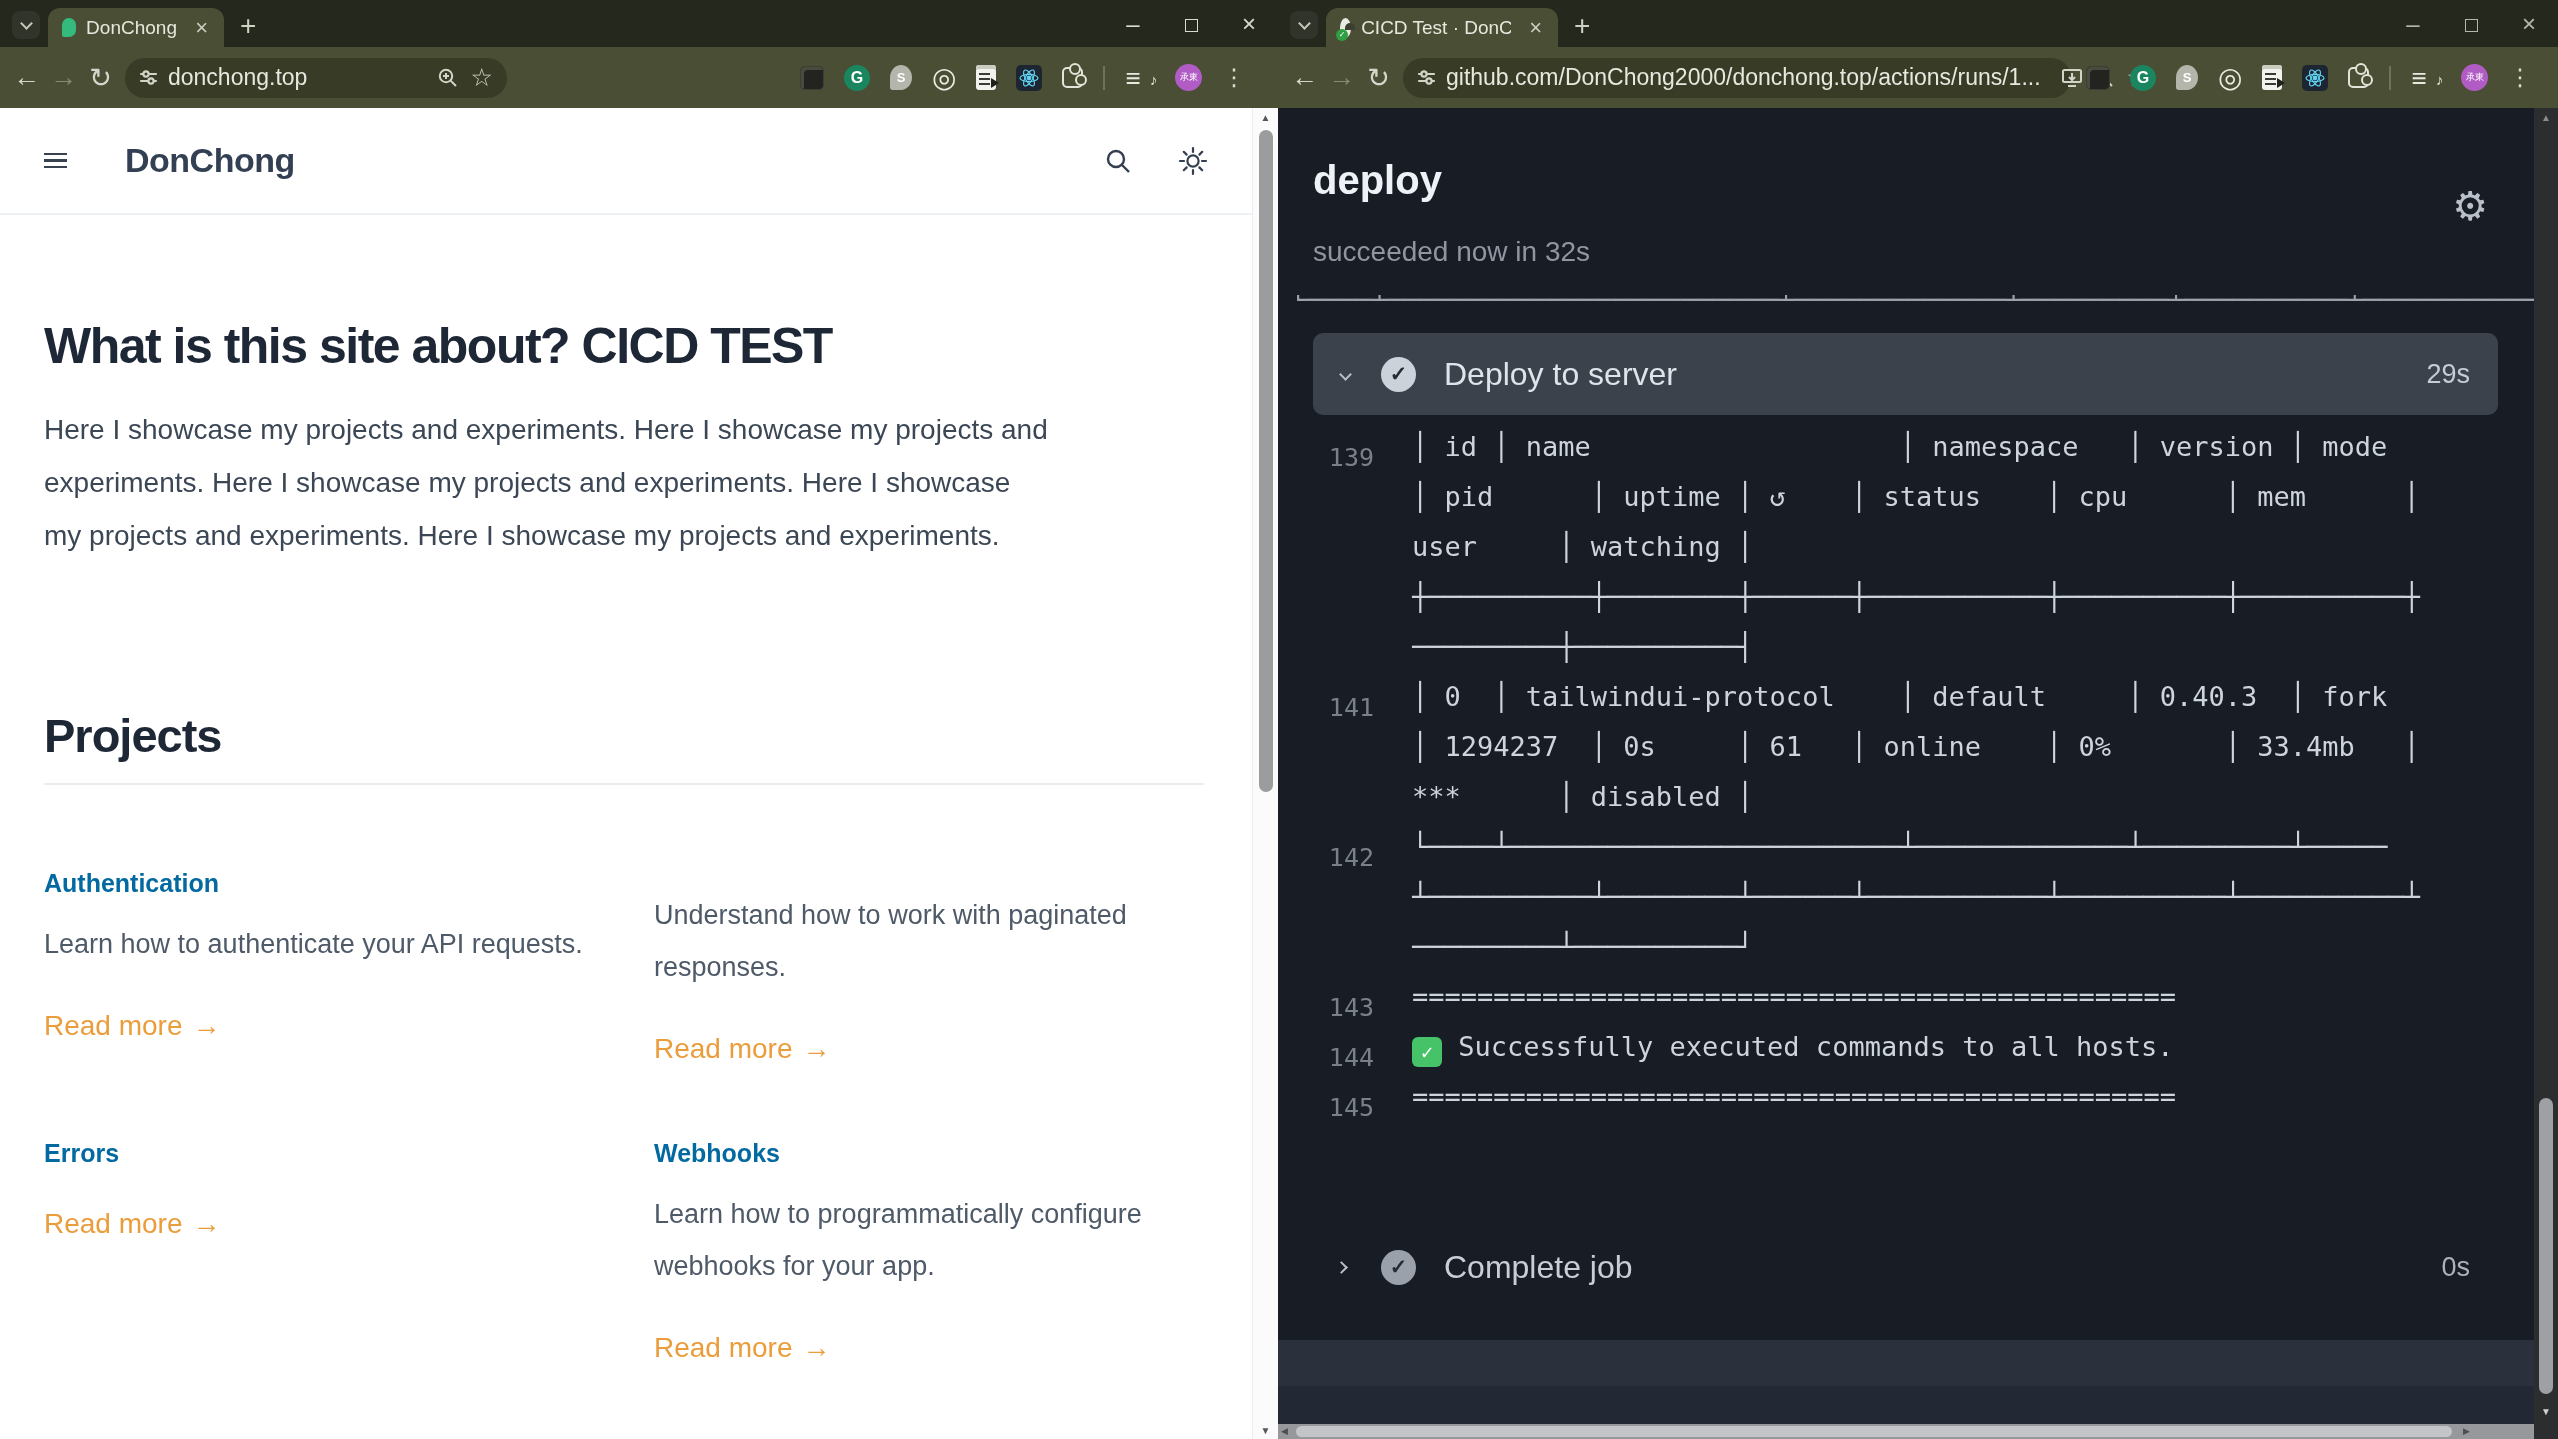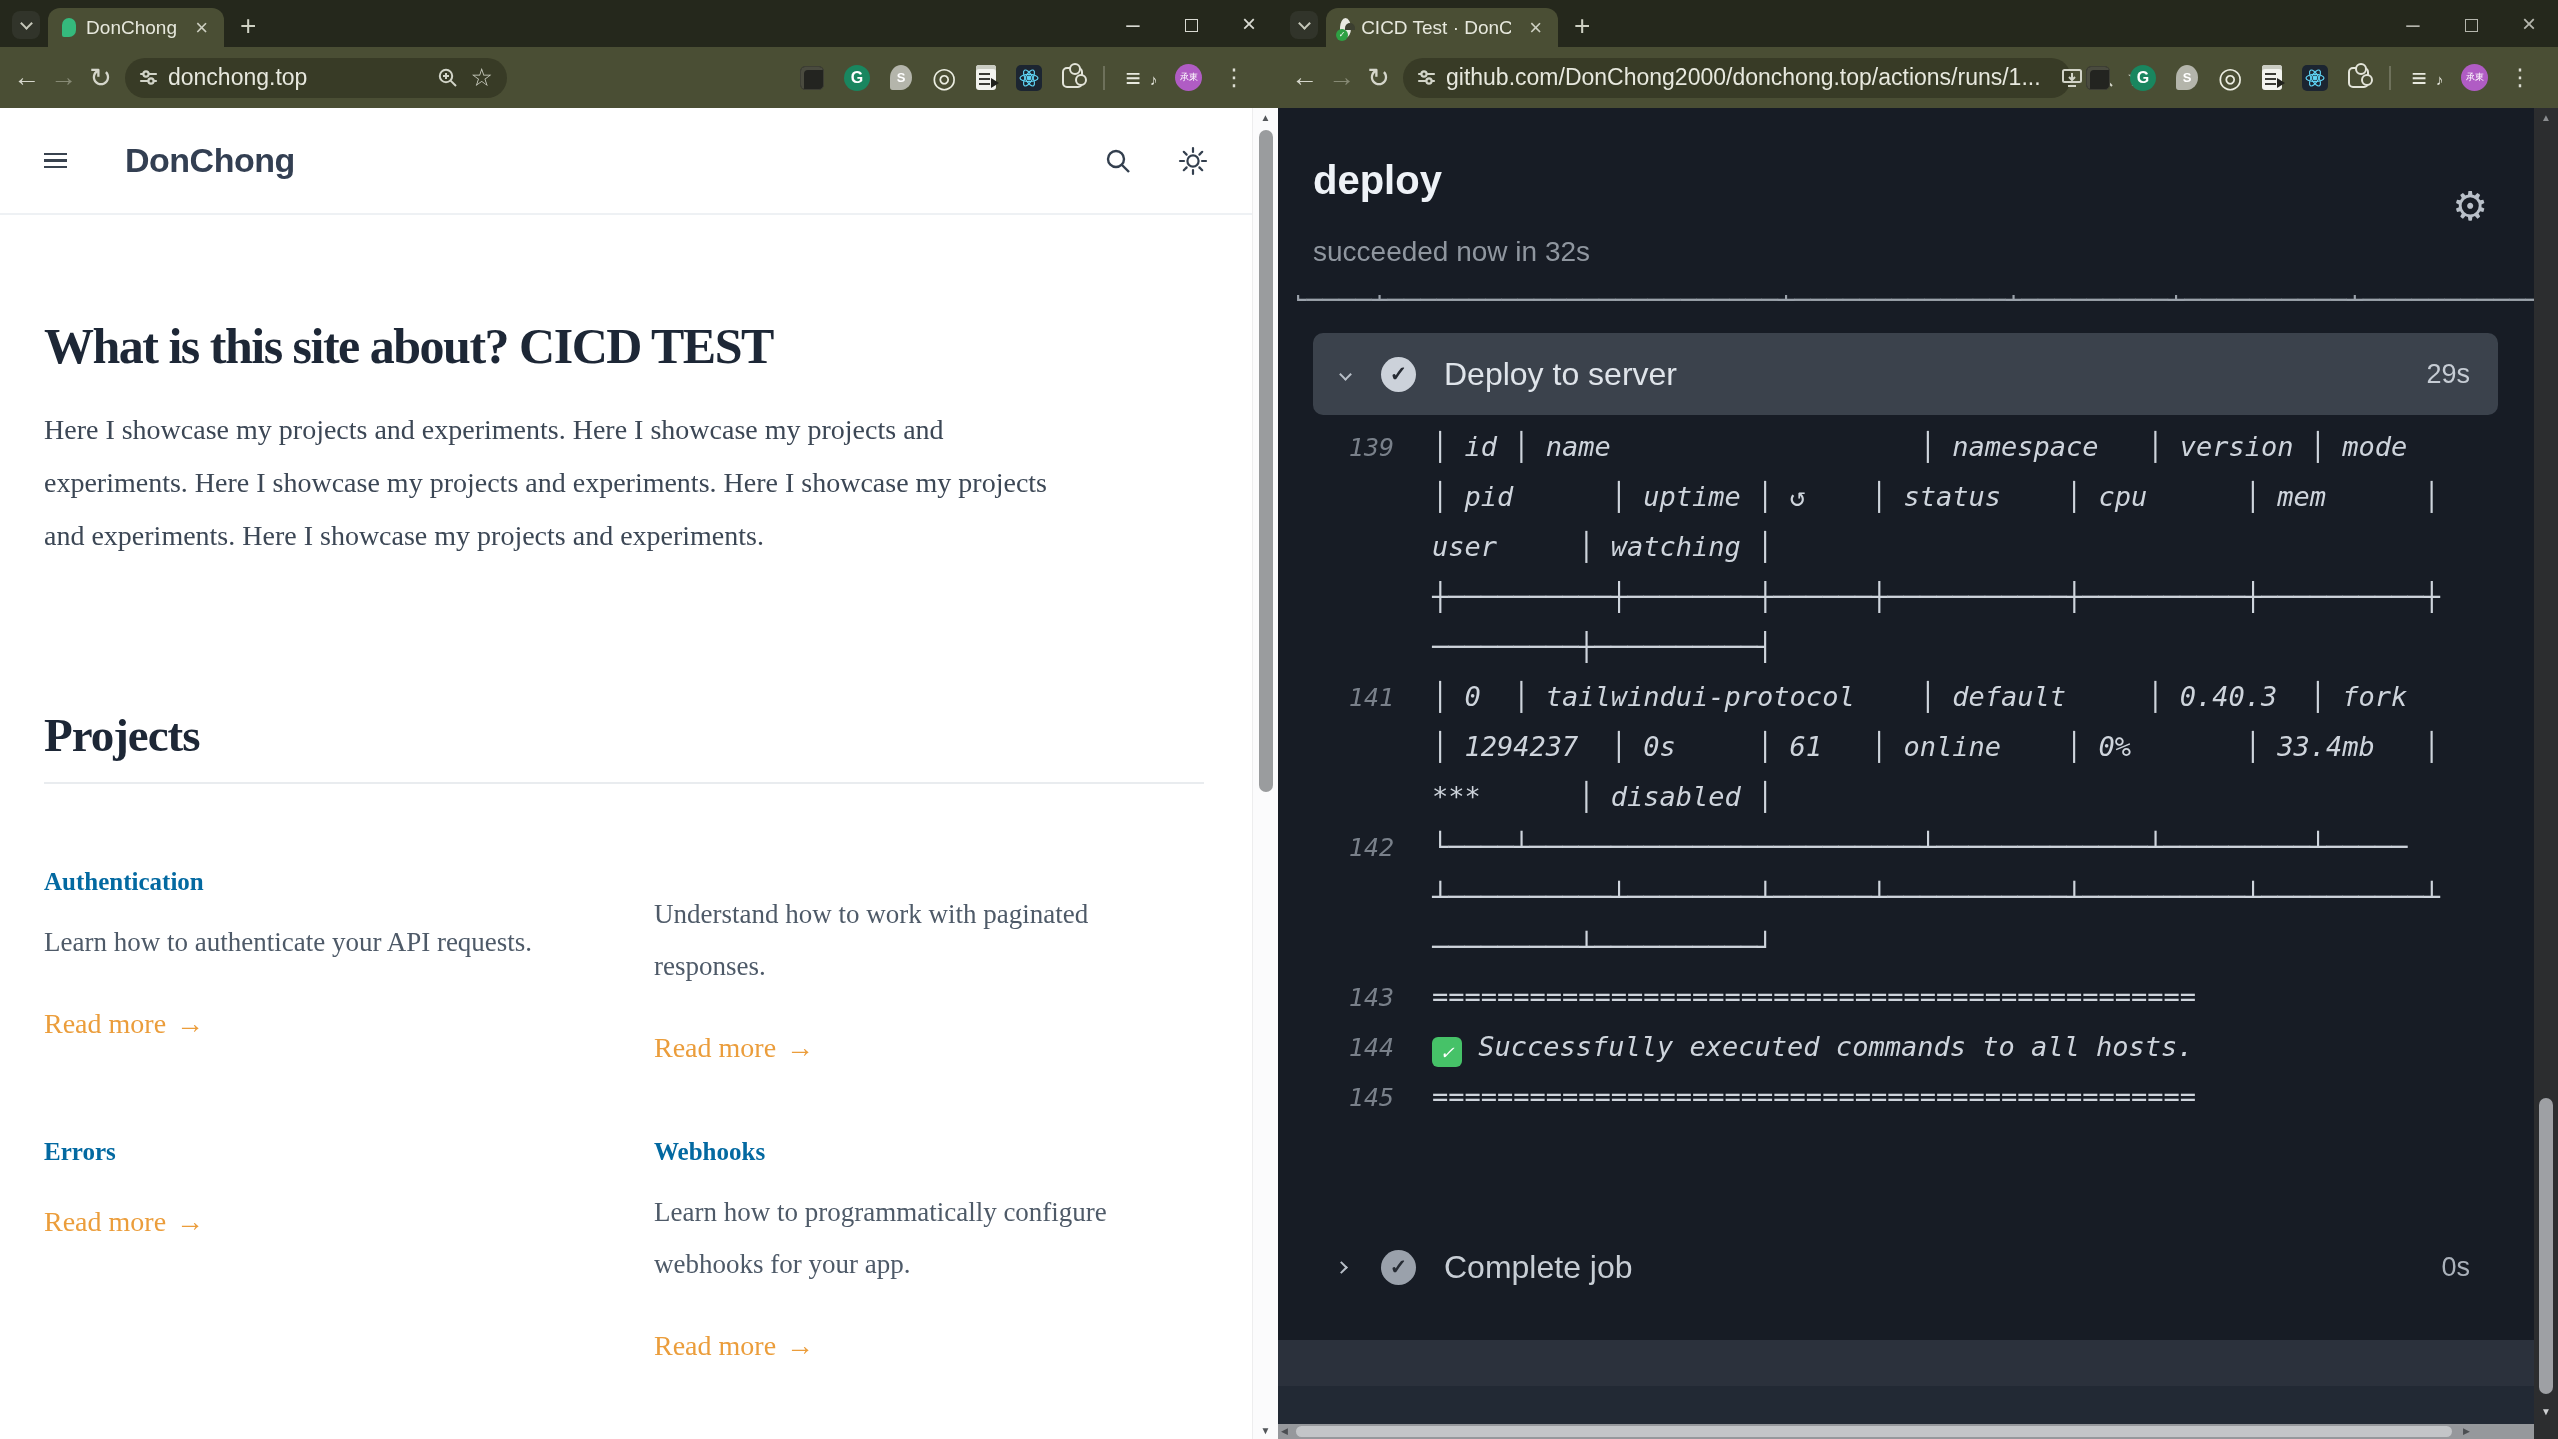--- a/index.html
+++ b/index.html
@@ -51,21 +51,21 @@
   .fav-gh .badge { position:absolute; left:-4px; bottom:-3px; width:12px; height:12px; border-radius:50%; background:#2ea043; color:#fff; font-size:8px; line-height:12px; text-align:center; }
 
   
   .site-page { position:absolute; left:0; right:26px; top:108px; bottom:0; background:#fff; overflow:hidden; }
   .site-header { display:flex; align-items:center; height:107px; padding:0 44px; border-bottom:2px solid #eef1f4; }
   .hamburger { width:23px; height:15px; border-top:2.6px solid #39434f; border-bottom:2.6px solid #39434f; position:relative; }
   .hamburger::after { content:""; position:absolute; left:0; top:4.2px; width:100%; height:2.6px; background:#39434f; }
   .brand { margin-left:58px; font-size:34px; font-weight:bold; color:#333f52; letter-spacing:-0.5px; }
   .hdr-spacer { flex:1; }
   .hdr-ic { margin-left:46px; display:flex; }
-  .site-main { padding:0 44px;font-family:Liberation Serif, serif; }
+  .site-main { padding:0 44px; }
   .h1 { margin-top:102px; font-size:50px; font-weight:800; letter-spacing:-1.5px; color:#1d2736; }
   .intro { margin-top:28px; max-width:1005px; font-size:28px; line-height:53px; color:#3c4755; }
   .h2 { margin-top:146px; font-size:47px; font-weight:800; letter-spacing:-1px; color:#1d2736; }
   .rule { margin-top:20px; border:0; border-top:2px solid #e9ecef; width:1160px; }
   .cards { margin-top:84px; display:grid; grid-template-columns:565px 565px; column-gap:45px; row-gap:74px; }
   .card-title { font-size:25px; font-weight:bold; color:#0369a1; }
   .card-desc { margin-top:20px; max-width:545px; font-size:27px; line-height:52px; color:#4e5a68; }
   .read-more { margin-top:40px; font-size:28px; color:#eb9d3b; display:flex; align-items:center; gap:10px; }
 
   
@@ -84,21 +84,21 @@
   .step-deploy { top:225px; background:#3b424c; border-radius:10px; }
   .step-complete { top:1118px; }
   .step-chev { width:40px; }
   .step-check { width:35px; height:35px; border-radius:50%; display:flex; align-items:center; justify-content:center; }
   .step-check i { font-style:normal; color:#262b33; font-size:21px; font-weight:bold; }
   .check-light { background:#ccd2da; }
   .check-gray { background:#9aa1ab; }
   .step-label { margin-left:28px; font-size:32px; color:#dfe4ea; }
   .step-dur { margin-left:auto; font-size:27px; color:#c6ccd4; }
   .logs { position:absolute; left:0; right:0; top:314px; }
-  .log-row { display:flex; height:50px; align-items:center; padding-left:36px;font-style:italic; }
+  .log-row { display:flex; height:50px; align-items:flex-end; padding-left:16px; }
   .log-num { width:118px; text-align:right; padding-right:38px; flex:none;
              font-family:"DejaVu Sans Mono", monospace; font-size:25px; color:#79808a; }
   .log-text { font-family:"DejaVu Sans Mono", monospace; font-size:27px; line-height:50px; color:#ced4dc; white-space:pre; }
   .check-badge { display:inline-block; width:30px; height:30px; border-radius:6px; background:#46c268; color:#fff; font-size:20px; line-height:30px; text-align:center; vertical-align:-3px; }
   .band1 { position:absolute; left:0; right:0; top:1232px; height:46px; background:#2b313c; }
   .band2 { position:absolute; left:0; right:0; top:1278px; height:38px; background:#222934; }
   .gh-hscroll { position:absolute; left:0; right:0; bottom:0; height:15px; background:#96989c; }
   .gh-hscroll .thumb { position:absolute; left:18px; right:82px; top:2px; height:11px; border-radius:6px; background:#c3c5c8; }
   .hs-arrow { position:absolute; top:2px; font-size:9px; color:#4c4e52; }
   .gh-vscroll { position:absolute; right:0; top:108px; bottom:0; width:24px; background:#2c2d2f; }

